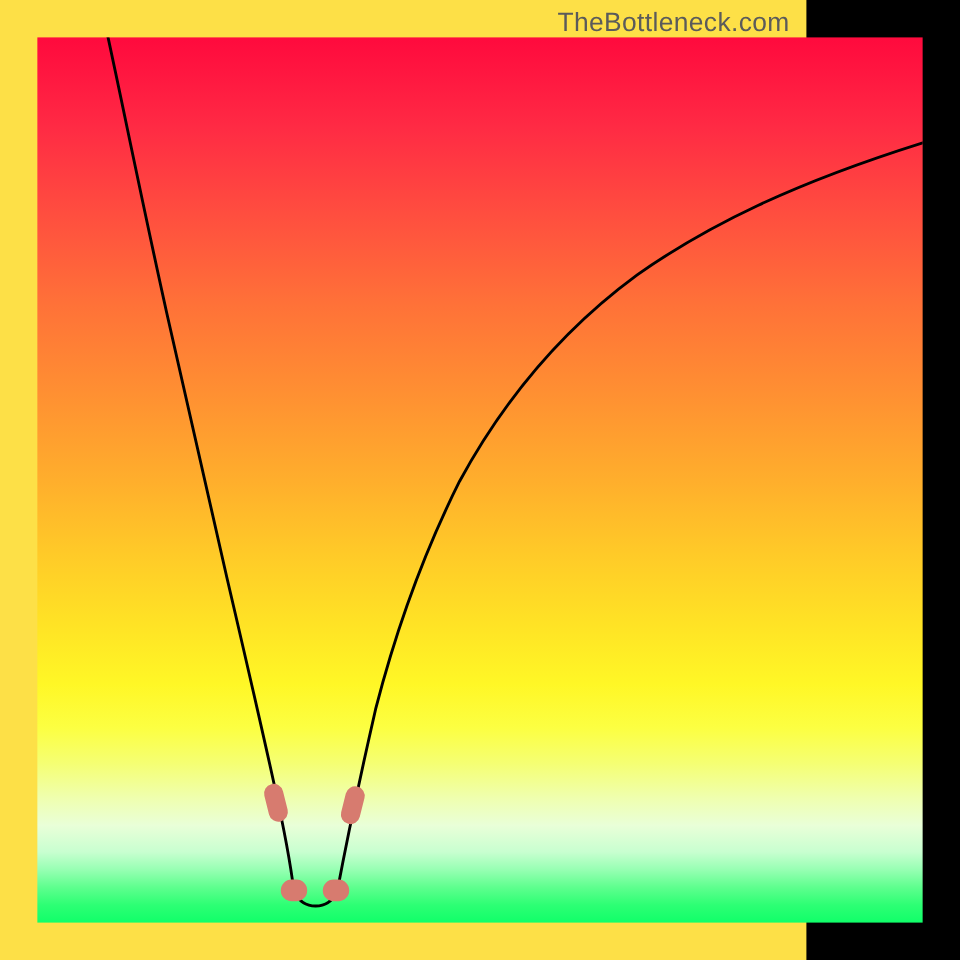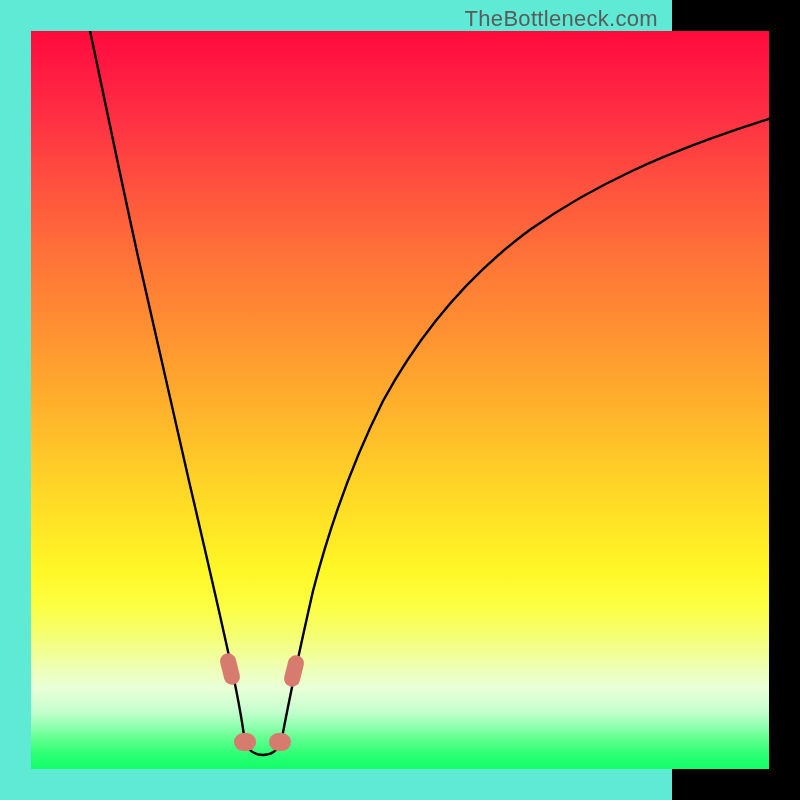--- a/index.html
+++ b/index.html
@@ -10,21 +10,21 @@
     background: #000;
     overflow: hidden;
     font-family: Arial, Helvetica, sans-serif;
   }
   .frame {
     position: absolute;
     left: 0;
     top: 0;
     width: 672px;
     height: 800px;
-    background: #5eead4;
+    background: #fde047;
   }
   .plot-area {
     position: absolute;
     left: 31px;
     top: 31px;
     width: 738px;
     height: 738px;
     overflow: hidden;
   }
   .gradient-bg {

